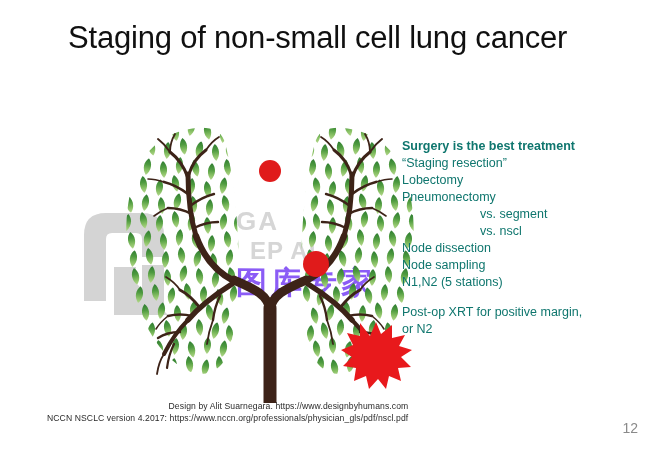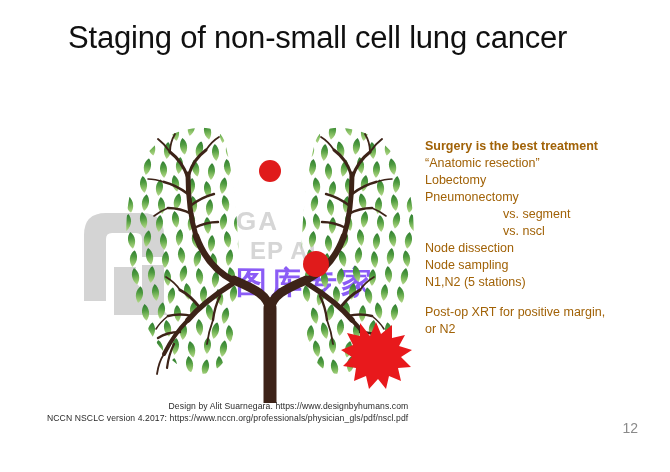--- a/index.html
+++ b/index.html
@@ -69,26 +69,26 @@
     font-weight: 700;
     color: #8b5cf6;
     letter-spacing: 4px;
     white-space: nowrap;
     pointer-events: none;
   }
 
   
   .bodytext {
     position: absolute;
-    left: 425px;
+    left: 402px;
     top: 138px;
     width: 230px;
     font-size: 12.5px;
     line-height: 17px;
-    color: #a16207;
+    color: #0f766e;
   }
   .bodytext .ln { white-space: nowrap; }
   .bodytext .bold { font-weight: 700; }
   .bodytext .indent { padding-left: 78px; }
   .bodytext .gap { height: 13px; }
 
   
   .footer {
     position: absolute;
     left: 47px;
@@ -445,21 +445,21 @@
                L256 204 L261 216 L272 207 L272 220 L285 217 L279 228
                L292 232 L281 239 L291 249 L278 250 L281 263 L269 258
                L266 271 L258 261 L249 271 L246 258 L234 263 L236 250
                L223 248 L232 239 L221 232 L233 227 L227 215 L240 218
                L240 205 Z"></path>
     </svg>
   </div>
 
   <div class="bodytext">
     <div class="ln bold">Surgery is the best treatment</div>
-    <div class="ln">“Anatomic  resection”</div>
+    <div class="ln">“Staging  resection”</div>
     <div class="ln">Lobectomy</div>
     <div class="ln">Pneumonectomy</div>
     <div class="ln indent">vs. segment</div>
     <div class="ln indent">vs. nscl</div>
     <div class="ln">Node dissection</div>
     <div class="ln">Node sampling</div>
     <div class="ln">N1,N2 (5 stations)</div>
     <div class="gap"></div>
     <div class="ln">Post-op XRT for positive margin,</div>
     <div class="ln">or N2</div>

